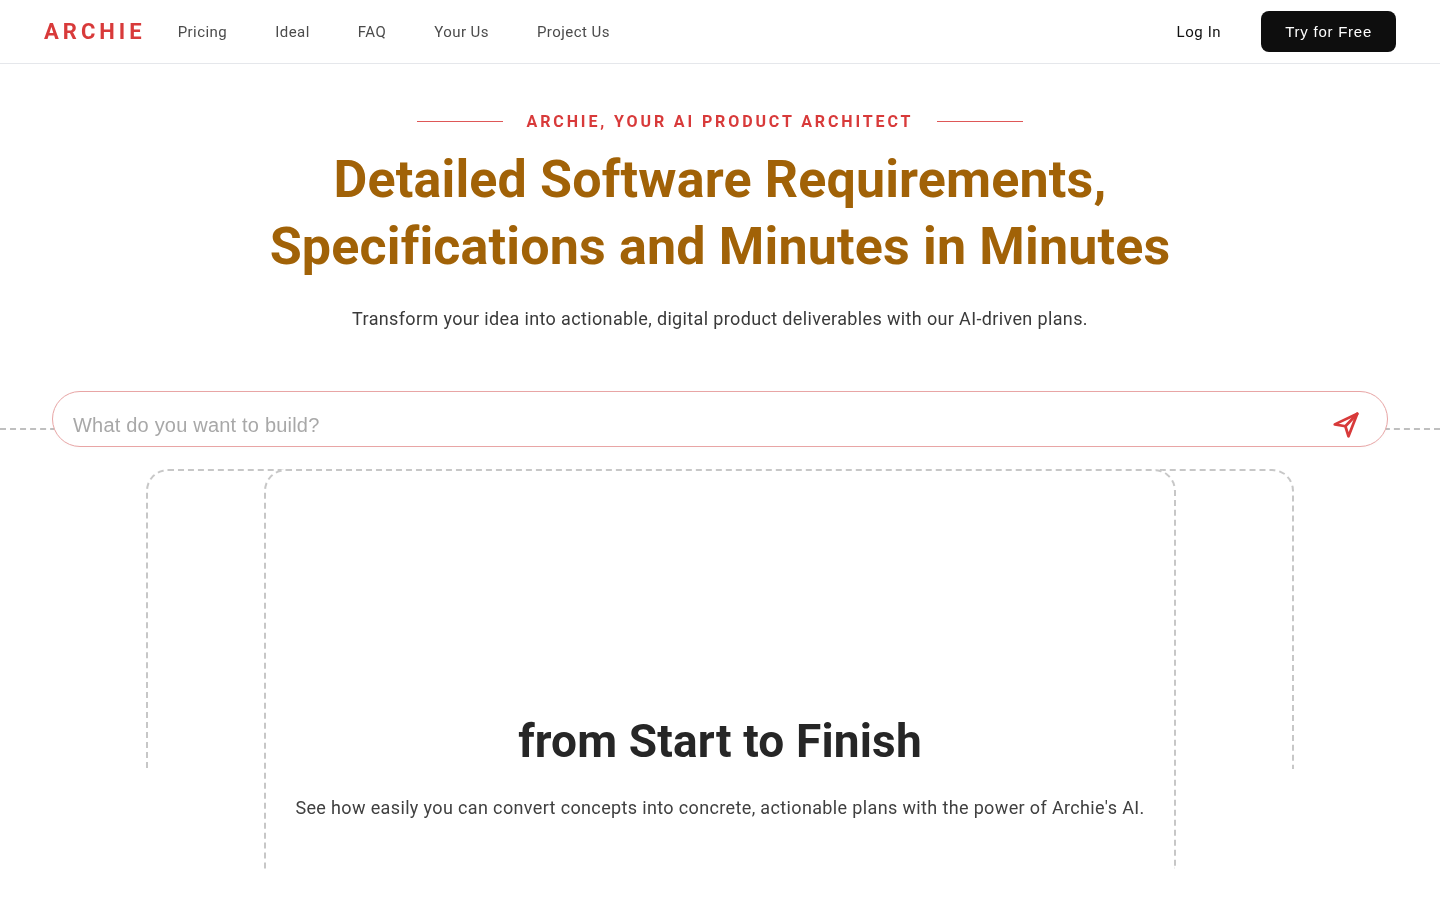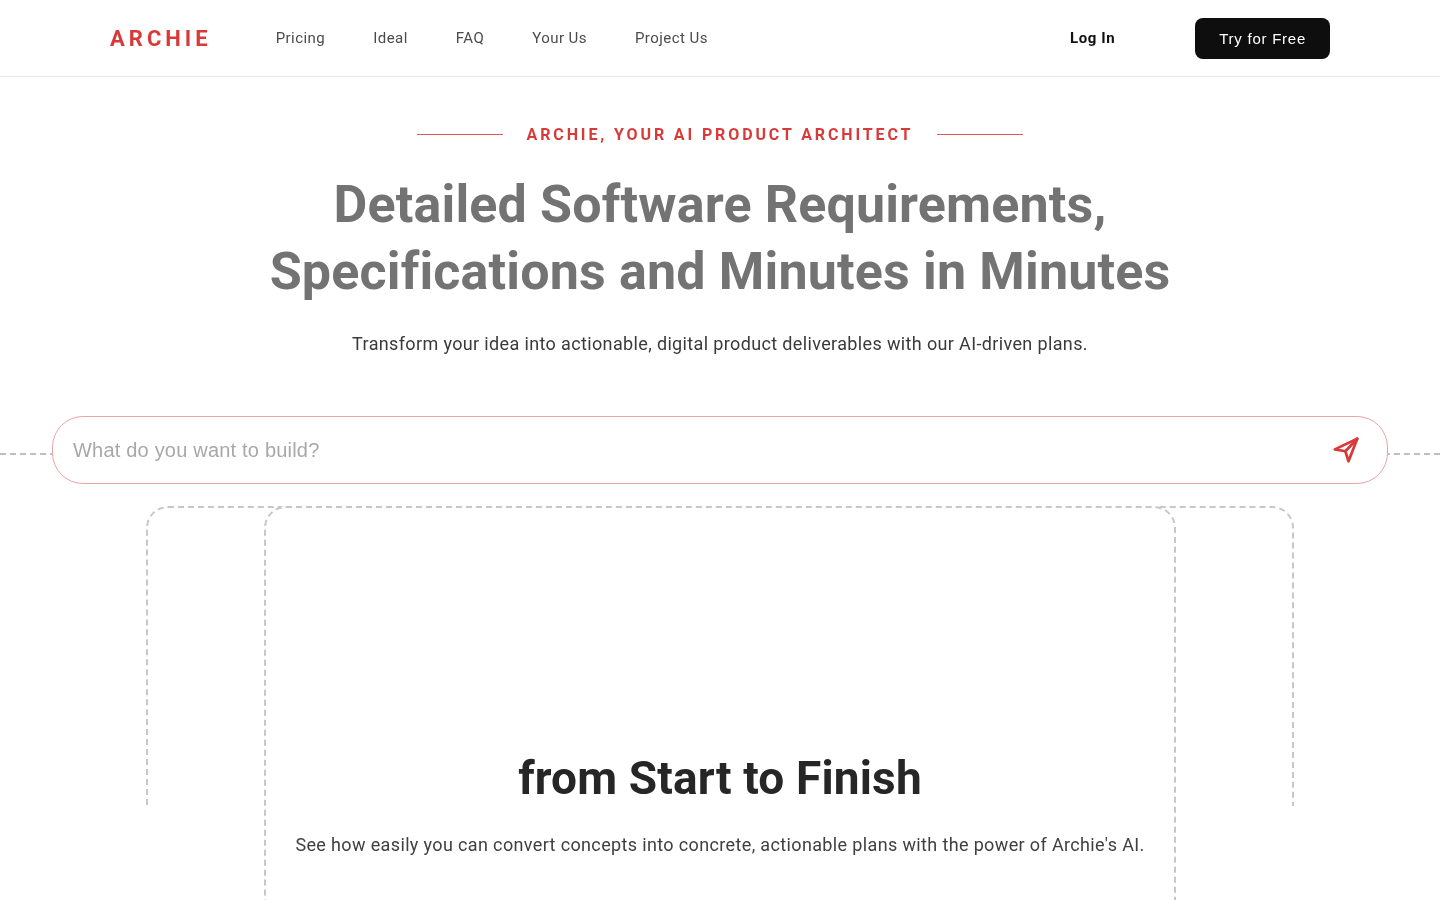--- a/index.html
+++ b/index.html
@@ -18,24 +18,24 @@
     background: #FFFFFF;
     color: var(--text-dark);
     overflow: hidden;
     letter-spacing: 0.01em;
   }
 
   
   .header {
     display: flex;
     align-items: center;
-    height: 77px;
-    padding: 0 110px;
+    height: 64px;
+    padding: 0 44px;
     border-bottom: 1px solid var(--border-gray);
-    gap: 64px;
+    gap: 32px;
   }
   .logo {
     font-weight: 700;
     font-size: 22px;
     letter-spacing: 4px;
     color: var(--brand-red);
   }
   .nav {
     display: flex;
     gap: 48px;
@@ -48,63 +48,61 @@
     cursor: pointer;
   }
   .header-spacer { flex: 1; }
   .login-link {
     font-size: 15px;
     letter-spacing: 0.04em;
     color: #111;
     text-decoration: none;
     cursor: pointer;
     margin-right: 8px;
-    font-weight: bold;
   }
   .cta-button {
     background: #0E0E0E;
     color: #FFFFFF;
     border: none;
     border-radius: 8px;
     padding: 12px 24px;
     font-size: 15px;
     letter-spacing: 0.05em;
     cursor: pointer;
-    margin-left: 8px;
   }
 
   
   .hero {
     padding-top: 48px;
     text-align: center;
   }
   .eyebrow {
     display: flex;
     align-items: center;
     justify-content: center;
     gap: 24px;
-    margin-bottom: 28px;
+    margin-bottom: 16px;
   }
   .eyebrow-line {
     width: 86px;
     height: 1px;
     background: var(--brand-red);
     opacity: 0.85;
   }
   .eyebrow-text {
     color: var(--brand-red);
     font-size: 16px;
     font-weight: 700;
     letter-spacing: 0.18em;
   }
   .hero-headline {
     font-size: 52px;
     font-weight: 700;
     line-height: 1.28;
-    color: #737373;
+    color: #a16207;
     margin-bottom: 28px;
   }
   .hero-sub {
     font-size: 18px;
     color: #3A3A3A;
     letter-spacing: 0.02em;
   }
 
   
   .panel-wrap {
@@ -122,21 +120,21 @@
   .prompt-box {
     position: relative;
     z-index: 2;
     width: 1336px;
     margin: 0 auto;
     background: #FFF;
     border: 1.5px solid #E8A5A5;
     border-radius: 31px;
     display: flex;
     align-items: center;
-    padding: 18px 26px 18px 20px;
+    padding: 18px 26px 6px 20px;
     box-shadow: 0 1px 4px rgba(0,0,0,0.02);
   }
   .prompt-input {
     flex: 1;
     border: none;
     outline: none;
     font-size: 20px;
     color: #333;
     letter-spacing: 0.01em;
   }

